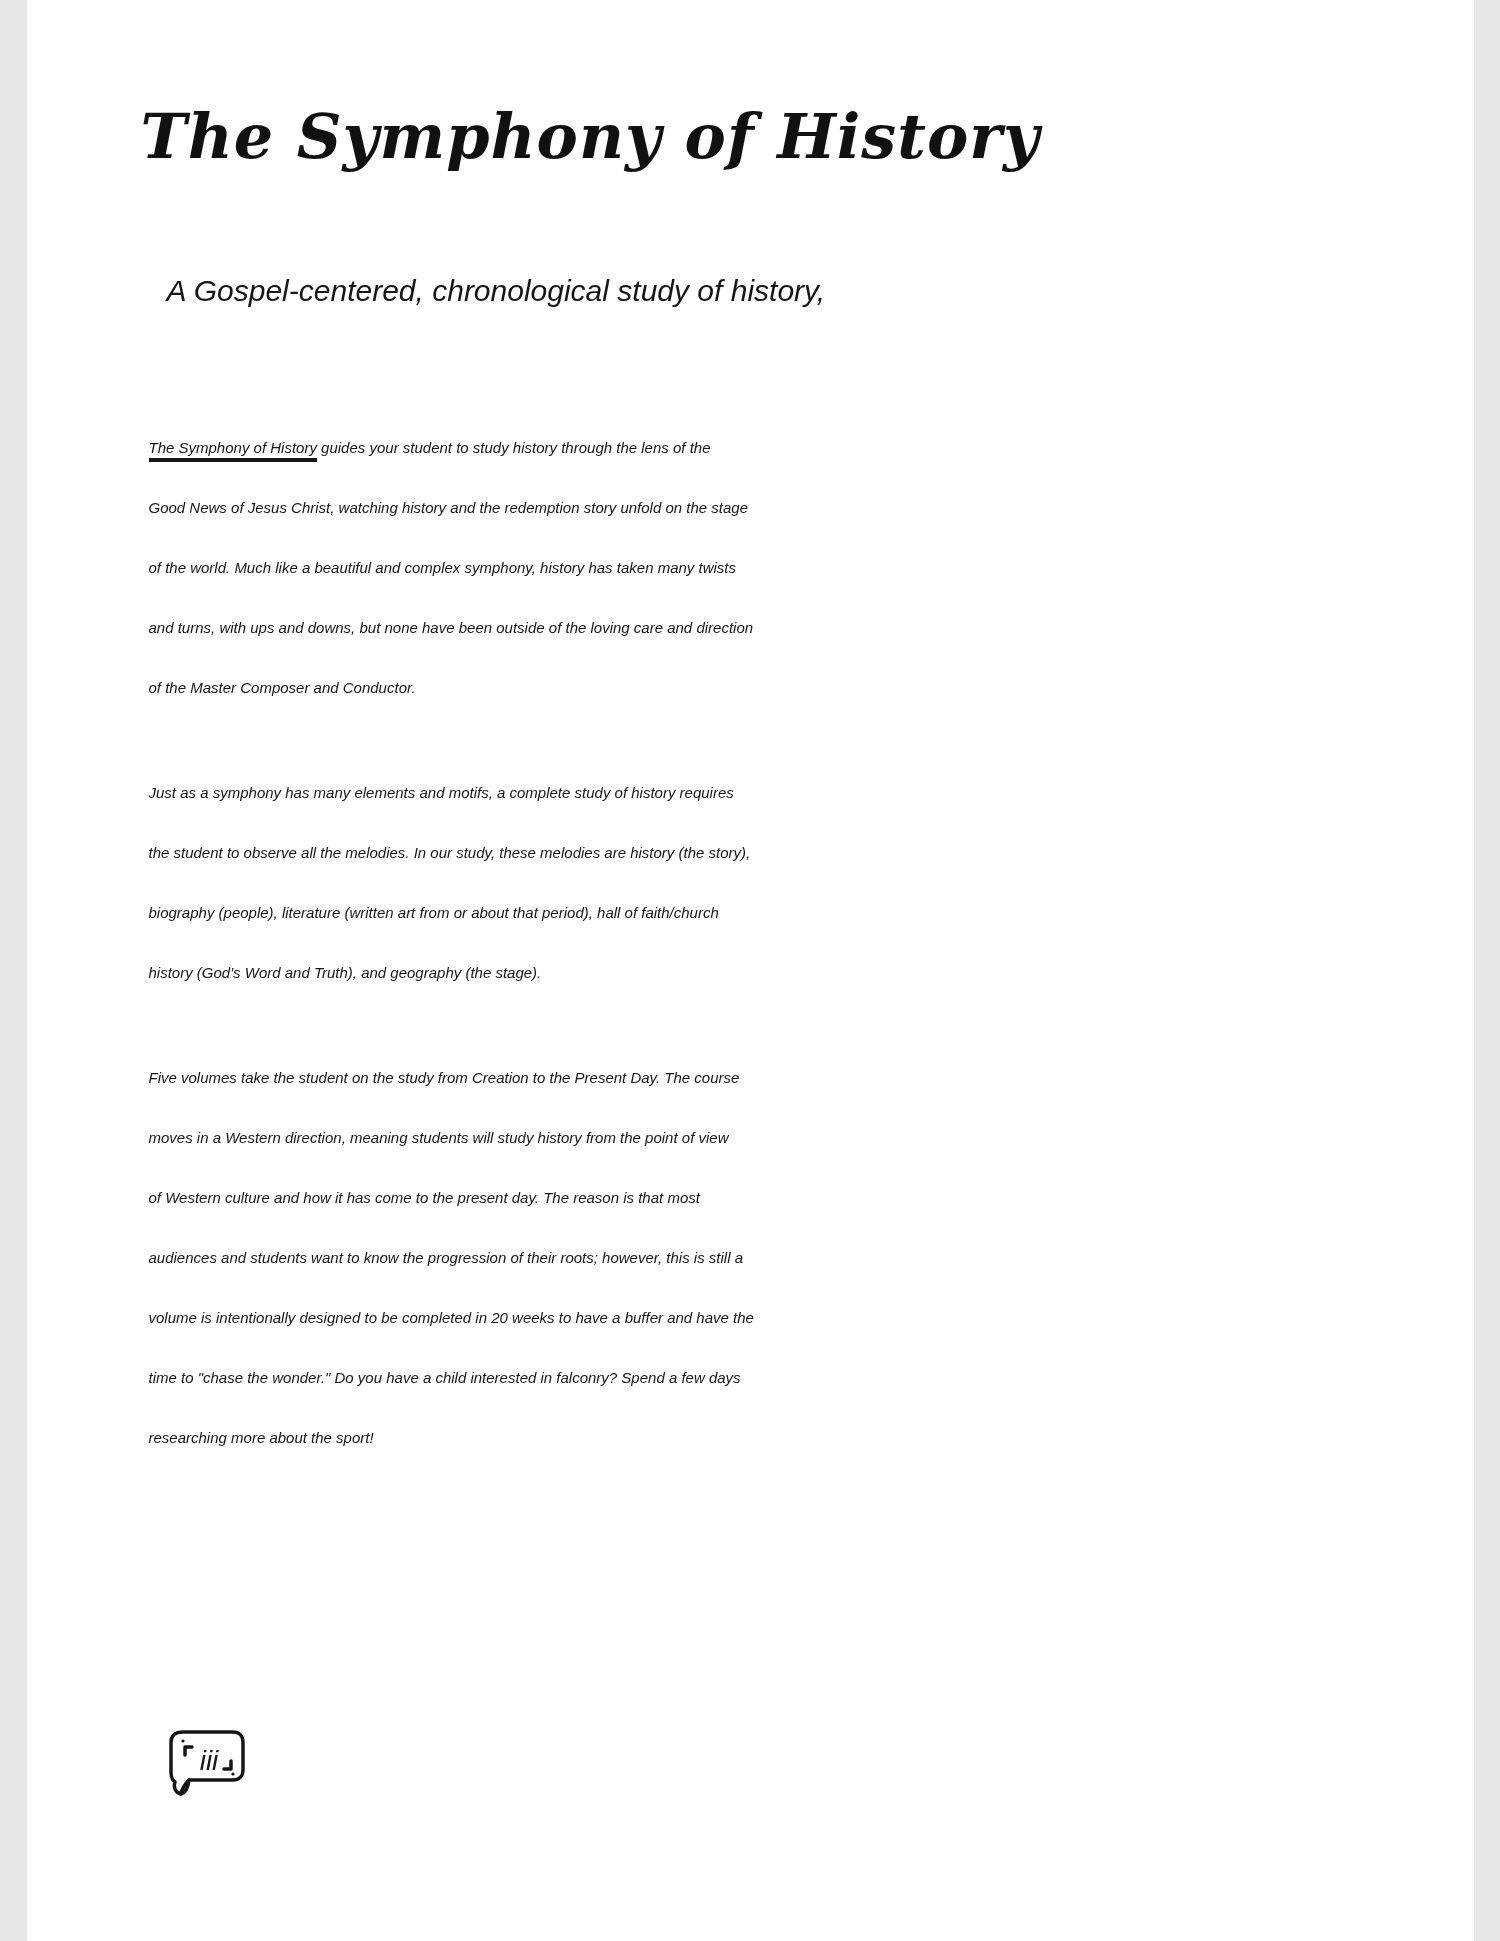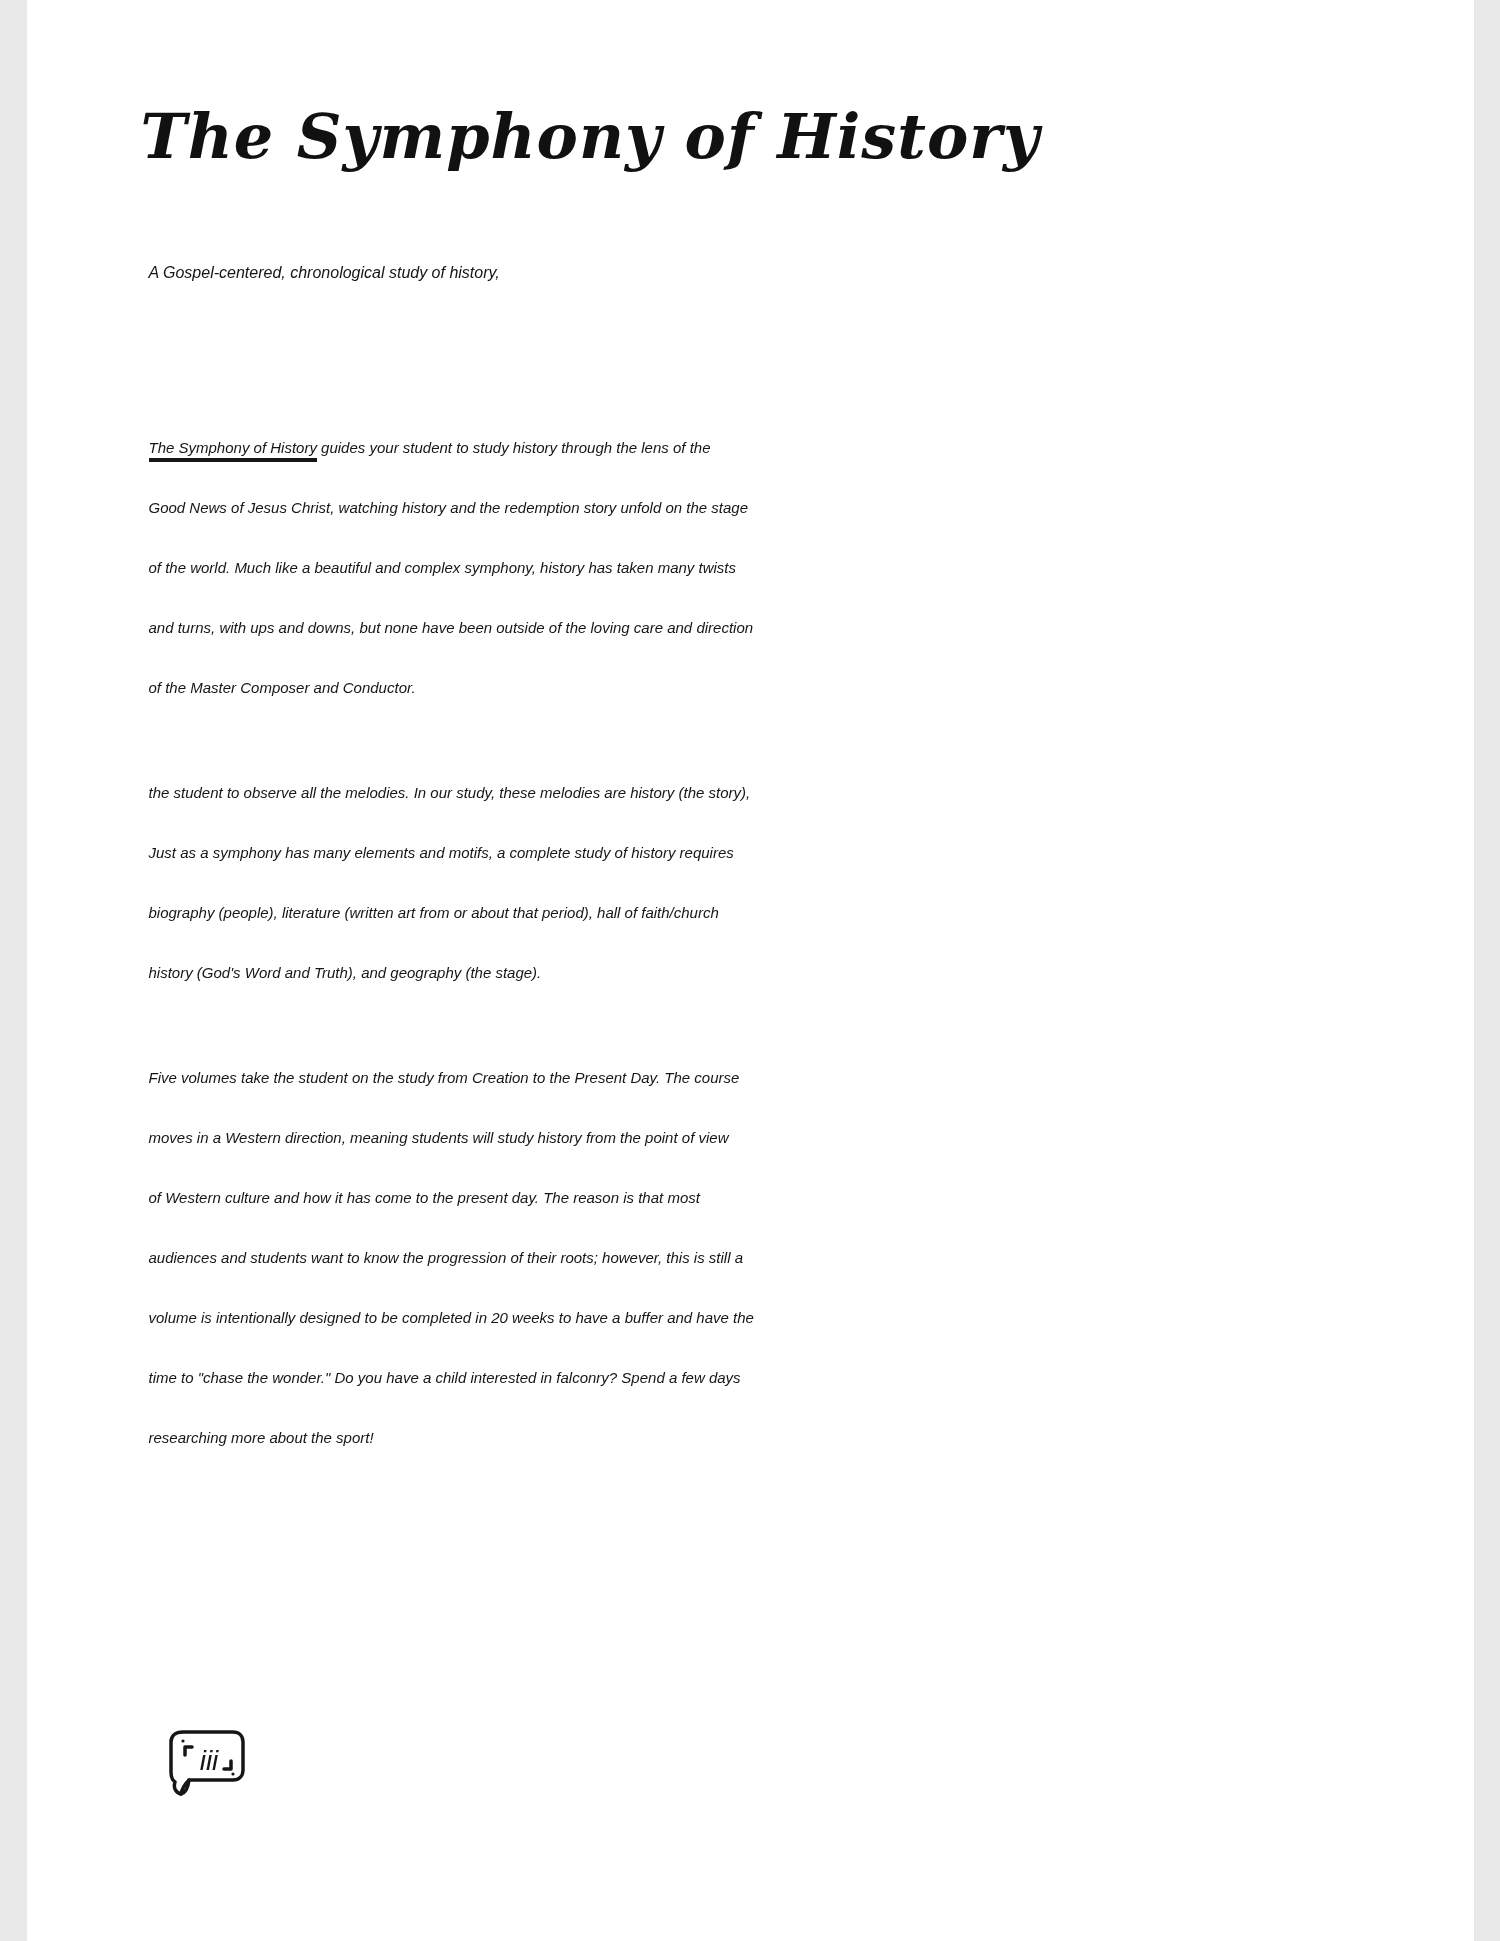--- a/index.html
+++ b/index.html
@@ -27,22 +27,22 @@
     font-weight: 600;
     font-size: 62px;
     letter-spacing: 1px;
     white-space: nowrap;
     color: #111111;
   }
   .subtitle {
     position: absolute;
     left: 122px;
     top: 243px;
-    margin: 0;
-    font-size: 16px;
+    margin: 18px;
+    font-size: 30px;
     font-style: italic;
     line-height: 60px;
     white-space: nowrap;
   }
   .para {
     position: absolute;
     left: 122px;
     width: 1010px;
   }
   .para-1 { top: 418px; }
@@ -79,22 +79,22 @@
 
   <div class="para para-1">
     <div class="line"><span class="underlined-lead">The Symphony of History</span><span> guides your student to study history through the lens of the</span></div>
     <div class="line">Good News of Jesus Christ, watching history and the redemption story unfold on the stage</div>
     <div class="line">of the world. Much like a beautiful and complex symphony, history has taken many twists</div>
     <div class="line">and turns, with ups and downs, but none have been outside of the loving care and direction</div>
     <div class="line">of the Master Composer and Conductor.</div>
   </div>
 
   <div class="para para-2">
+    <div class="line">Just as a symphony has many elements and motifs, a complete study of history requires</div>
     <div class="line">the student to observe all the melodies. In our study, these melodies are history (the story),</div>
-    <div class="line">Just as a symphony has many elements and motifs, a complete study of history requires</div>
     <div class="line">biography (people), literature (written art from or about that period), hall of faith/church</div>
     <div class="line">history (God's Word and Truth), and geography (the stage).</div>
   </div>
 
   <div class="para para-3">
     <div class="line">Five volumes take the student on the study from Creation to the Present Day. The course</div>
     <div class="line">moves in a Western direction, meaning students will study history from the point of view</div>
     <div class="line">of Western culture and how it has come to the present day. The reason is that most</div>
     <div class="line">audiences and students want to know the progression of their roots; however, this is still a</div>
     <div class="line">volume is intentionally designed to be completed in 20 weeks to have a buffer and have the</div>

